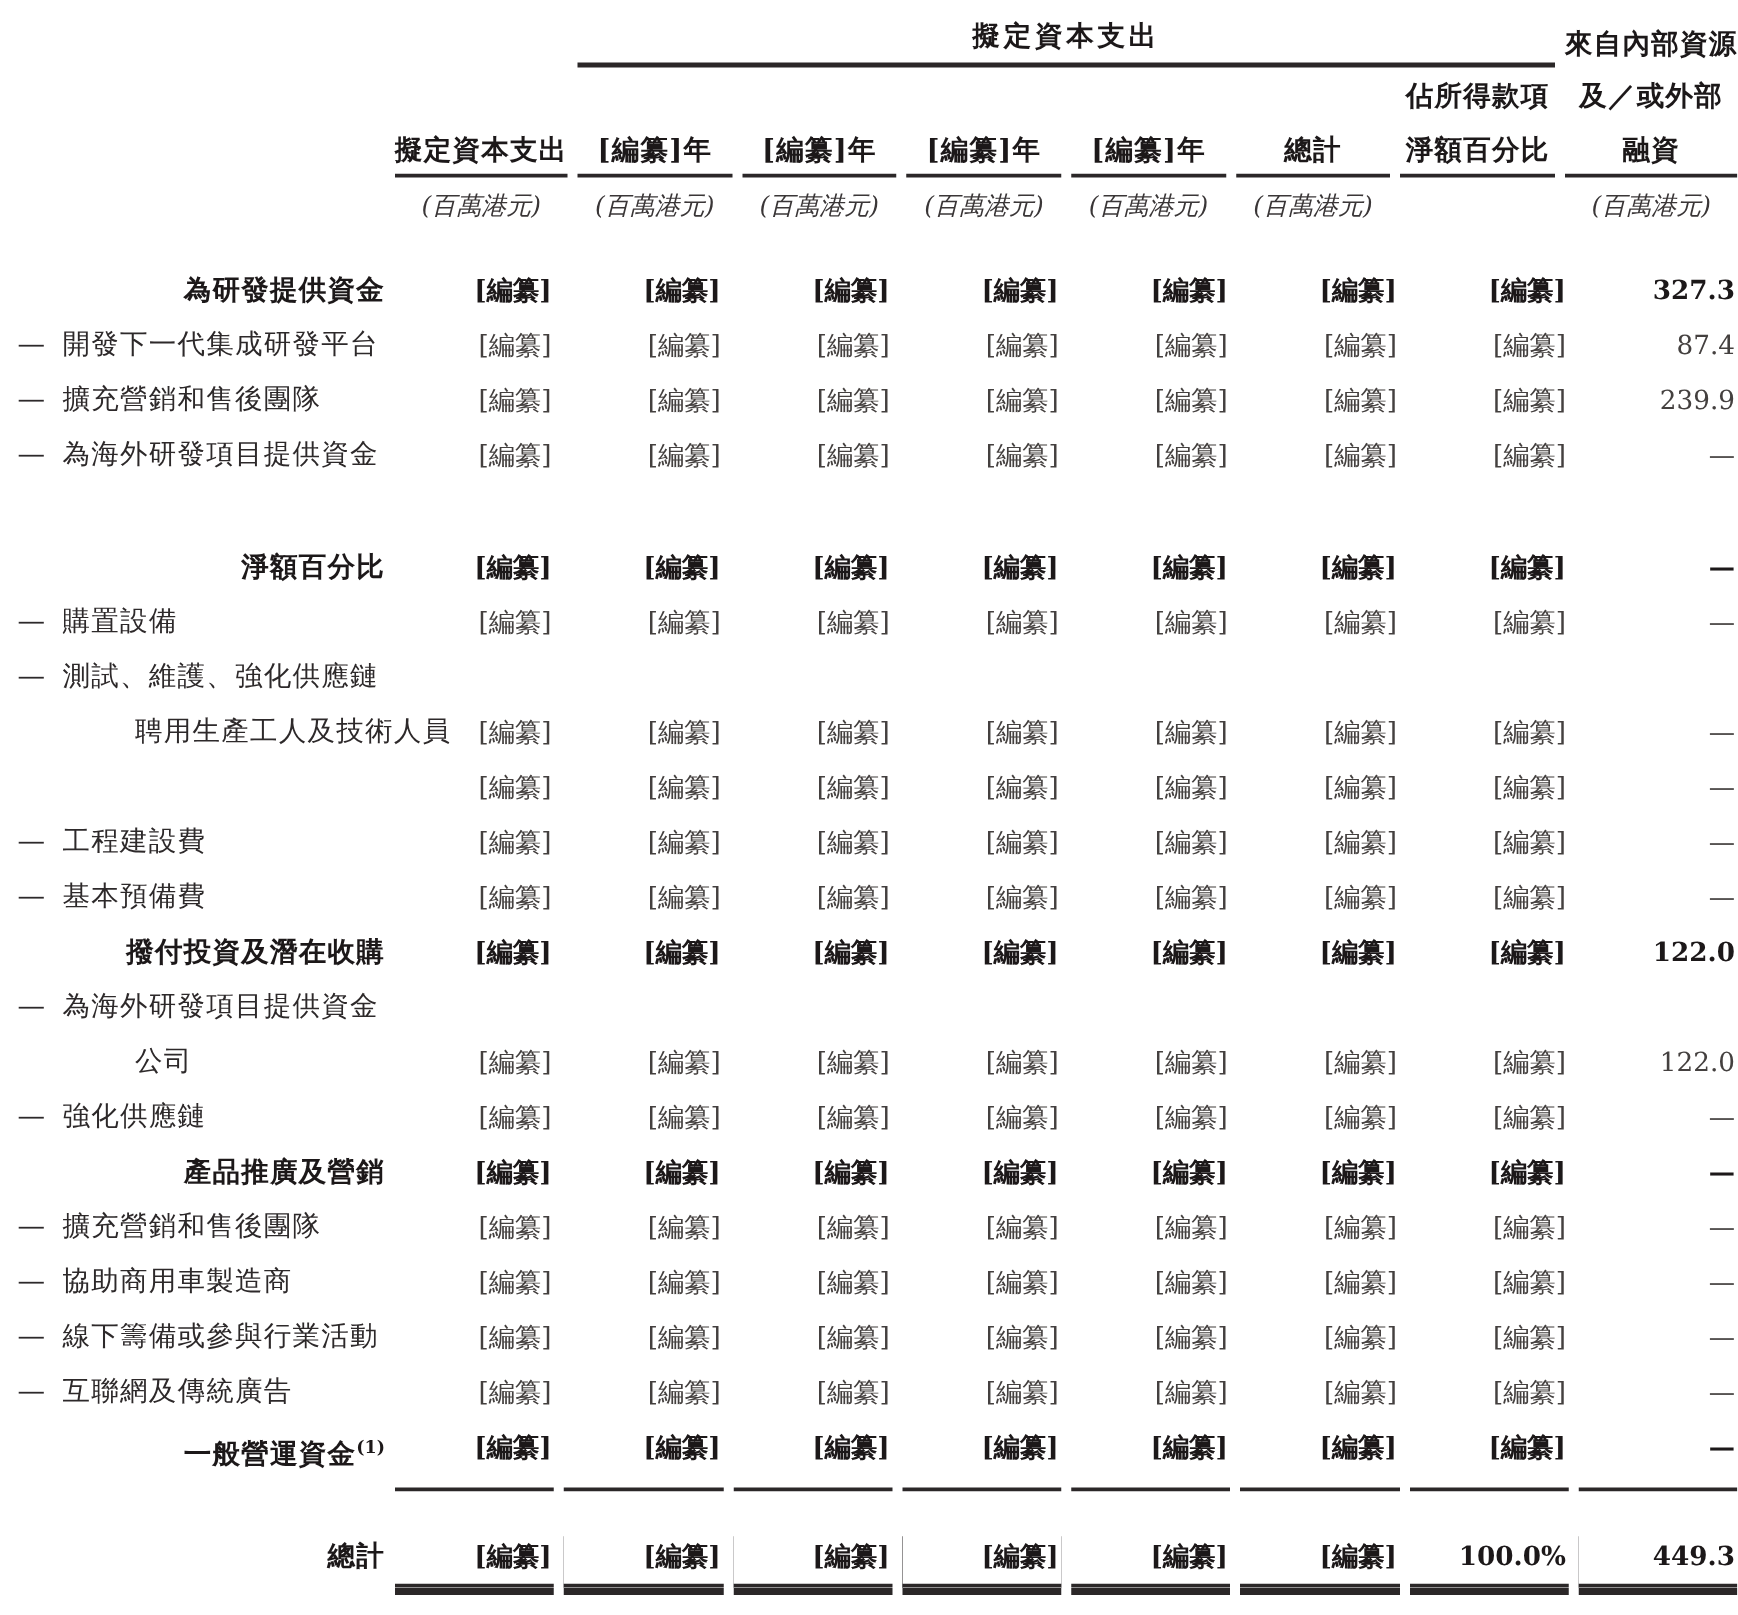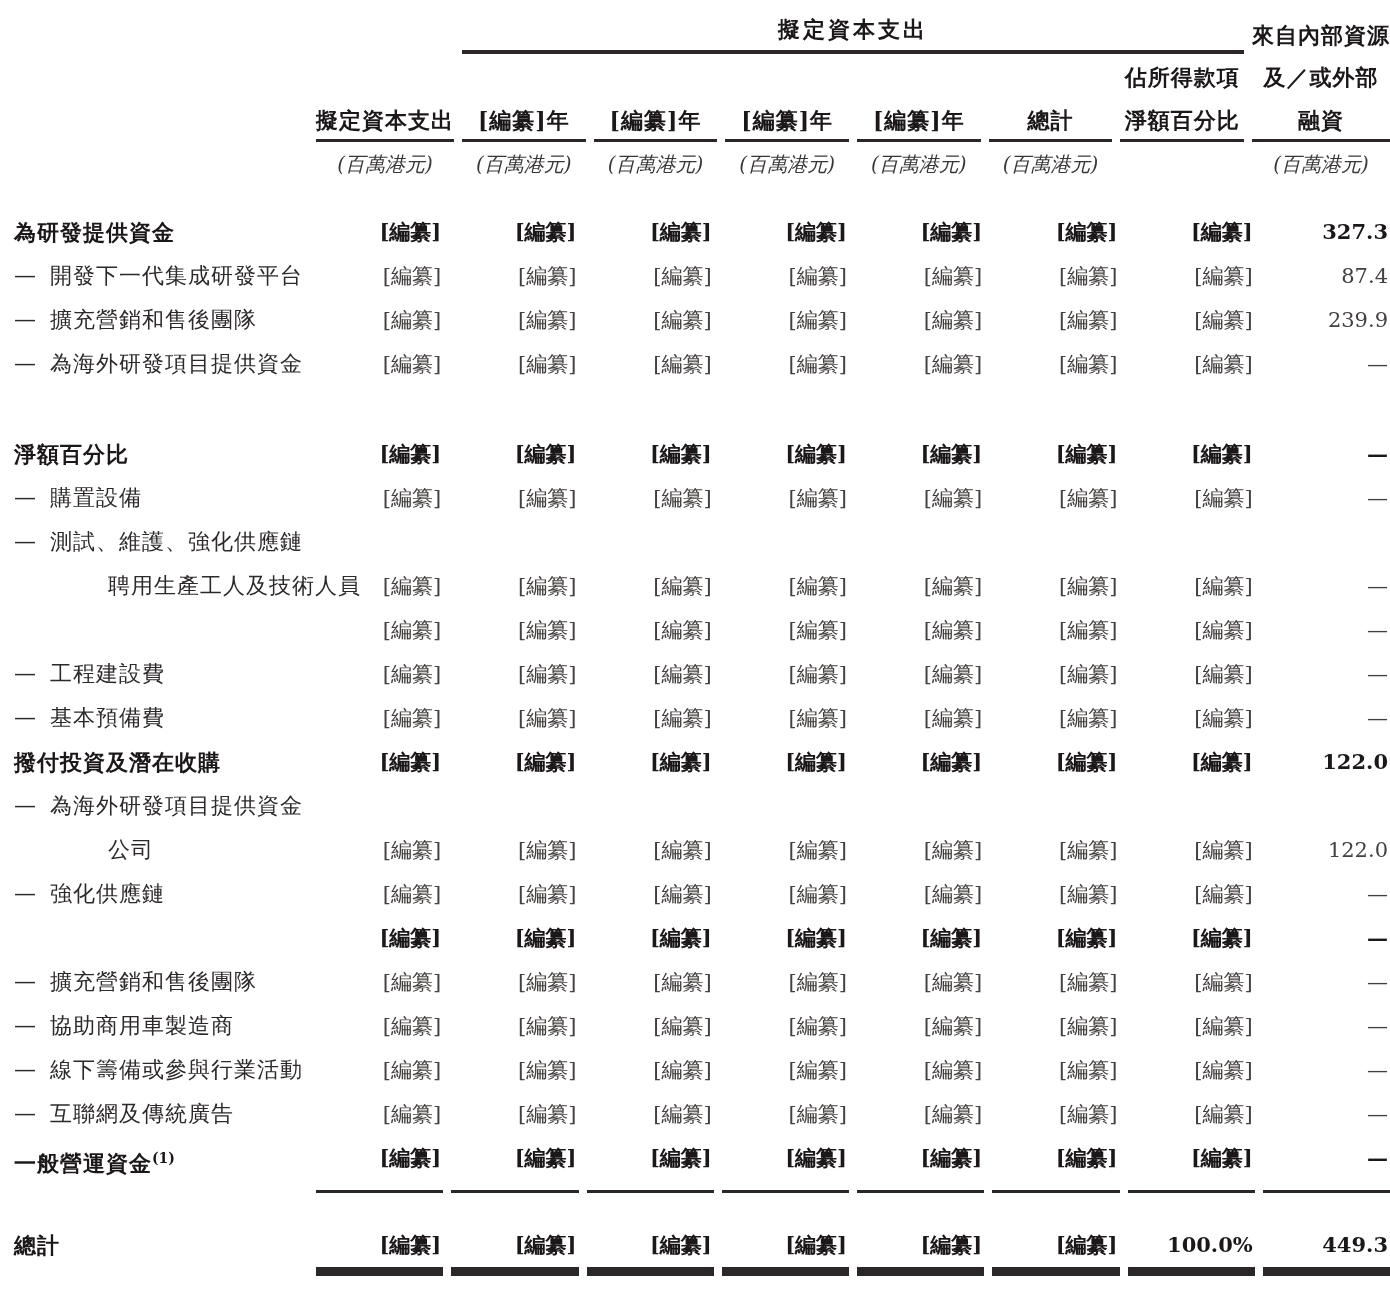--- a/index.html
+++ b/index.html
@@ -18,21 +18,21 @@
     grid-template-columns:308px repeat(8,1fr);
     column-gap:8px;
     width:1390px;
     box-sizing:border-box;
   }
   .cell{line-height:44px;white-space:nowrap;}
   .b{font-weight:bold;color:#1c1819;}
   .val{text-align:right;font-size:21px;color:#44403f;padding-right:2px;}
   .val.b{color:#1c1819;}
   .lblcell{font-size:22px;letter-spacing:1px;}
-  .ind-0{padding-left:14px;}
+  .ind-0{padding-left:14px;text-align:right;}
   .ind-1{padding-left:14px;}
   .ind-2{padding-left:108px;}
   .dash{display:inline-block;width:36px;}
   sup{font-size:14px;letter-spacing:0;}
 
   
   .header{grid-template-rows:48px 42px 46px 42px;align-items:end;}
   .hc{font-weight:bold;font-size:22px;text-align:center;line-height:38px;
       letter-spacing:1px;color:#1c1819;white-space:nowrap;}
   .spanner{grid-row:1;grid-column:3/9;border-bottom:4px solid #2b2728;
@@ -225,20 +225,21 @@
         <div class="cell val" style="grid-column: 2;">[編纂]</div>
         <div class="cell val" style="grid-column: 3;">[編纂]</div>
         <div class="cell val" style="grid-column: 4;">[編纂]</div>
         <div class="cell val" style="grid-column: 5;">[編纂]</div>
         <div class="cell val" style="grid-column: 6;">[編纂]</div>
         <div class="cell val" style="grid-column: 7;">[編纂]</div>
         <div class="cell val" style="grid-column: 8;">[編纂]</div>
         <div class="cell val" style="grid-column: 9;">—</div>
       </div>
       <div class="grid row">
+        <div class="cell lblcell ind-0 b"><span>產品推廣及營銷</span></div>
         <div class="cell val b" style="grid-column: 2;">[編纂]</div>
         <div class="cell val b" style="grid-column: 3;">[編纂]</div>
         <div class="cell val b" style="grid-column: 4;">[編纂]</div>
         <div class="cell val b" style="grid-column: 5;">[編纂]</div>
         <div class="cell val b" style="grid-column: 6;">[編纂]</div>
         <div class="cell val b" style="grid-column: 7;">[編纂]</div>
         <div class="cell val b" style="grid-column: 8;">[編纂]</div>
         <div class="cell val b" style="grid-column: 9;">—</div>
       </div>
       <div class="grid row">

